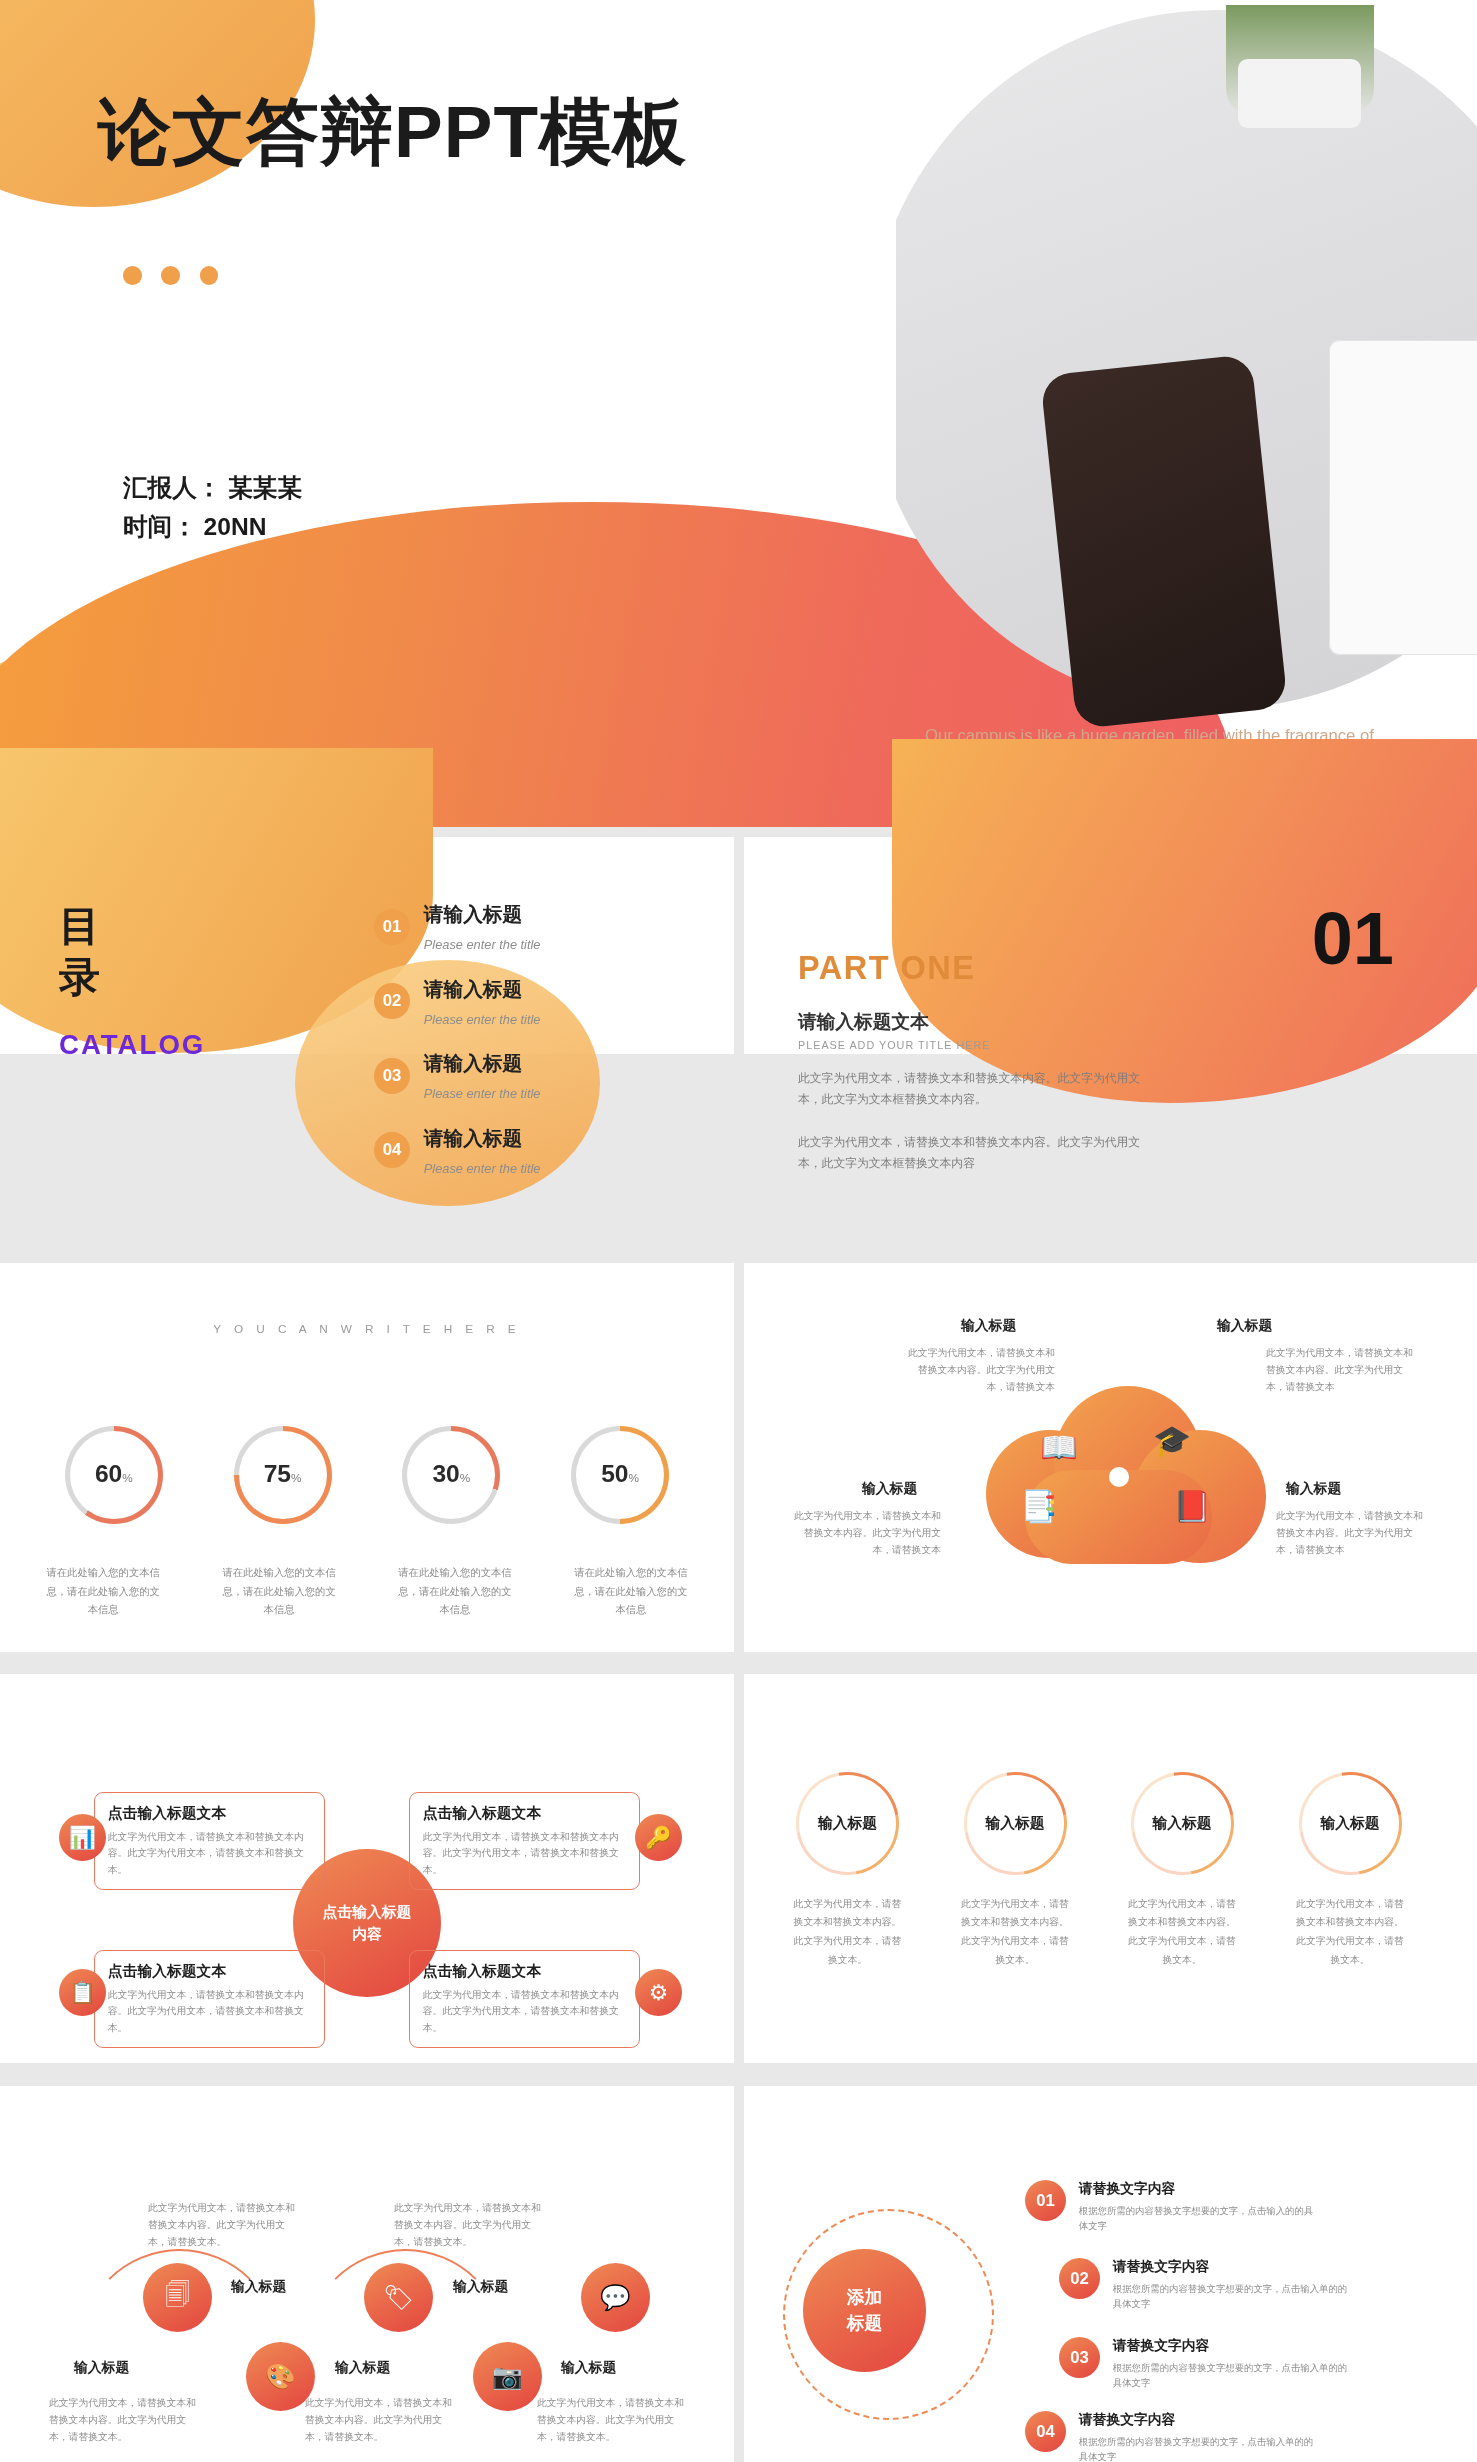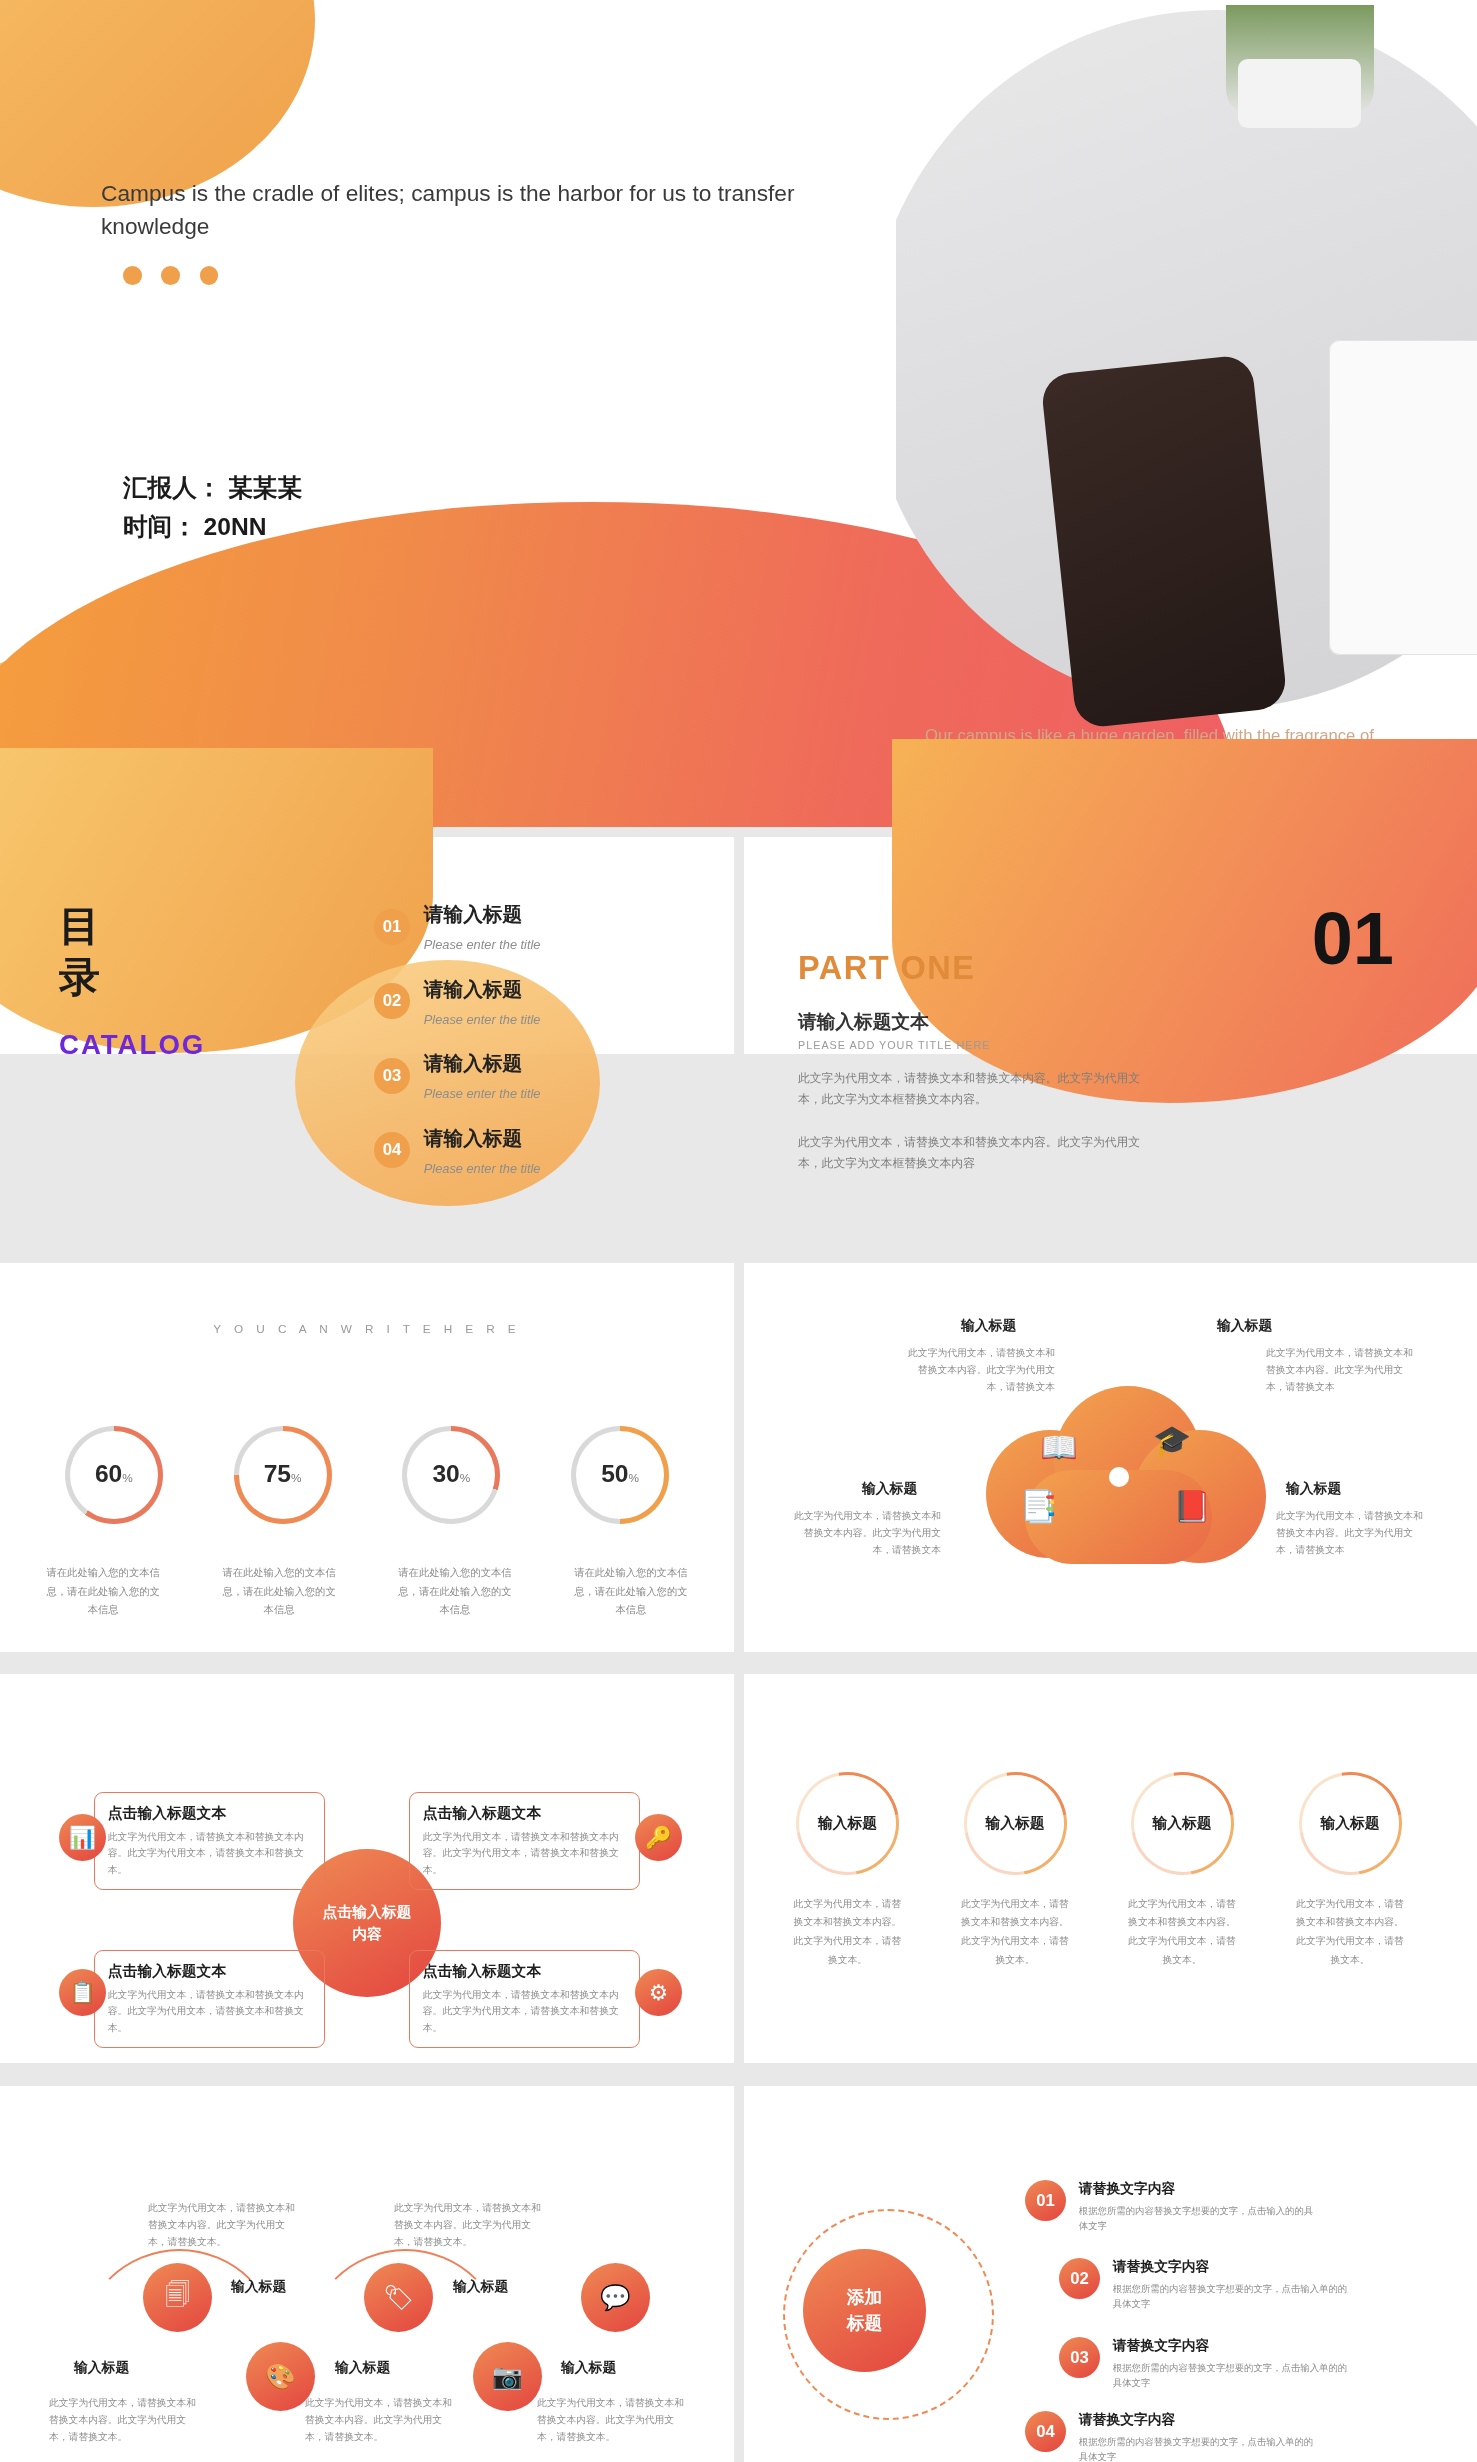--- a/index.html
+++ b/index.html
@@ -129,21 +129,21 @@
       <div class="cover-wave2"></div>
       <div class="cover-wave"></div>
     </div>
     <div class="cover-photo">
       <div class="circ"></div>
       <div class="photo-plant"></div>
       <div class="photo-plant-pot"></div>
       <div class="photo-book"></div>
       <div class="photo-phone"></div>
     </div>
-    <div class="cover-sub">Campus is the cradle of elites; campus is the harbor for us to transfer knowledge</div>
+    <div class="cover-title">论文答辩PPT模板</div>
     <div class="cover-dots"><i></i><i></i><i></i></div>
     <div class="cover-meta">
       <div>汇报人： 某某某</div>
       <div>时间： 20NN</div>
     </div>
     <div class="cover-footnote">Our campus is like a huge garden, filled with the fragrance of books, and the teacher isz a big tree</div>
   </div>
 
   <div class="row" style="top:837px;height:217px;">
     <div class="half left">

